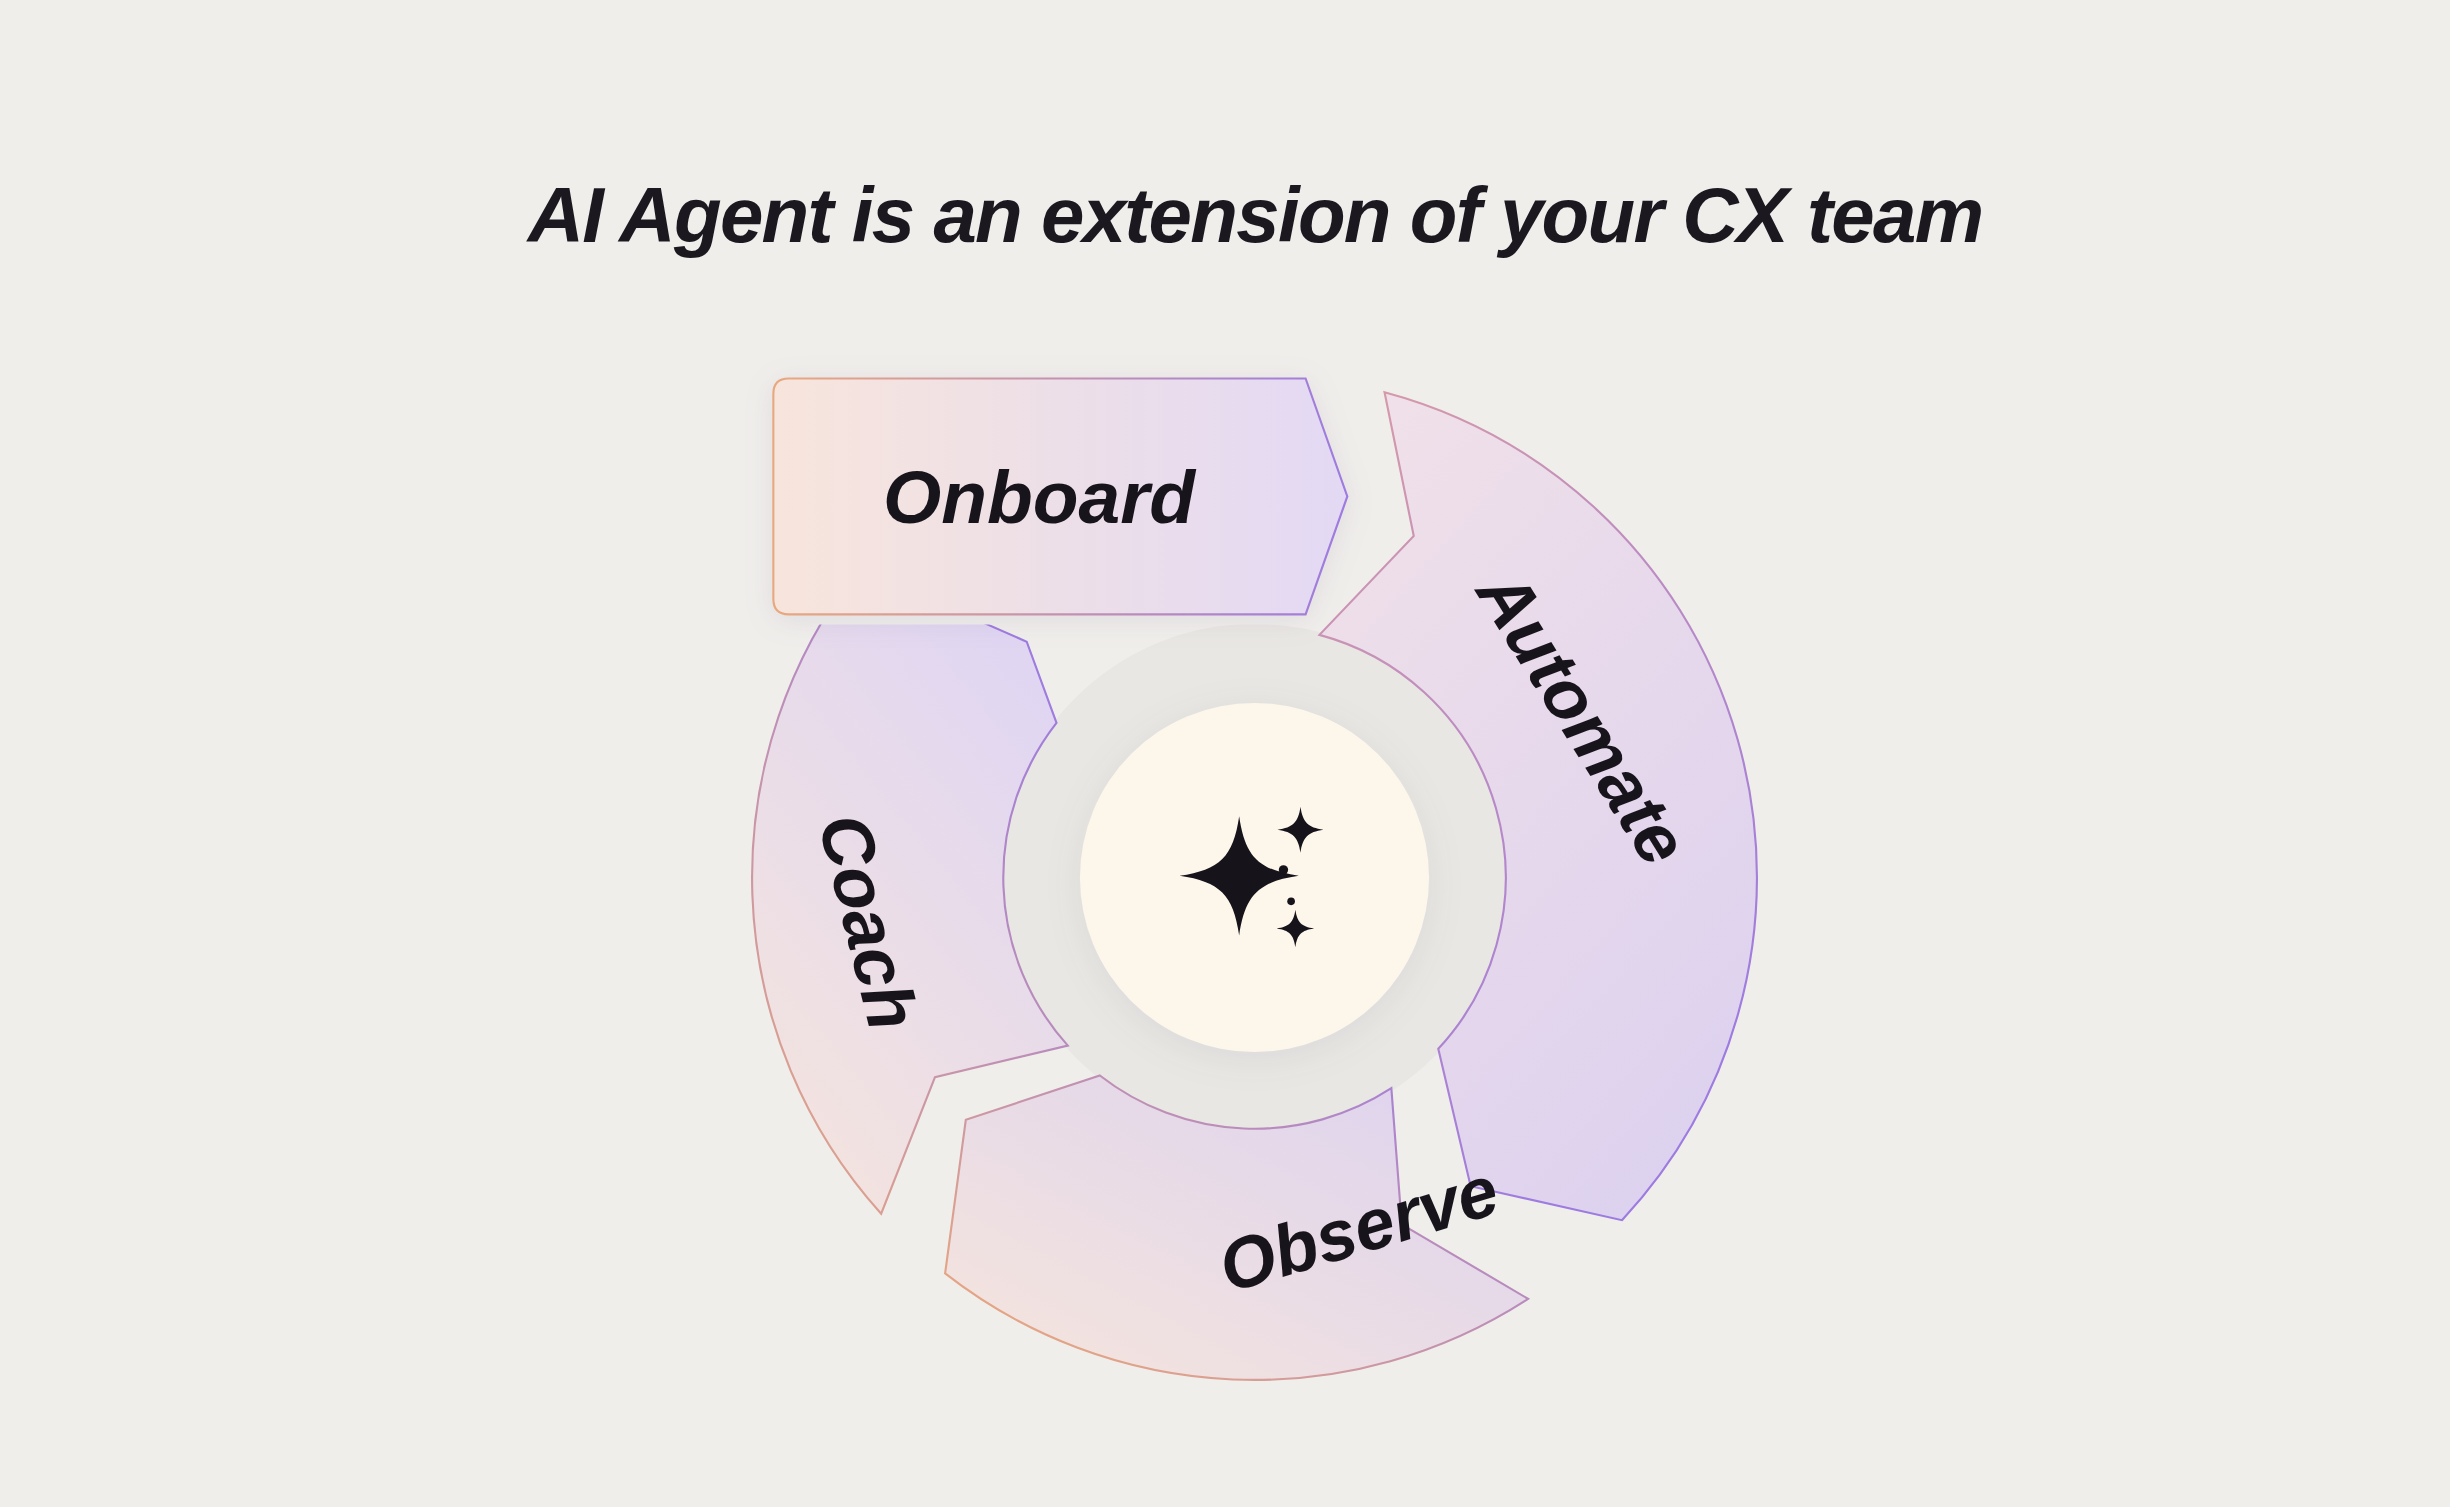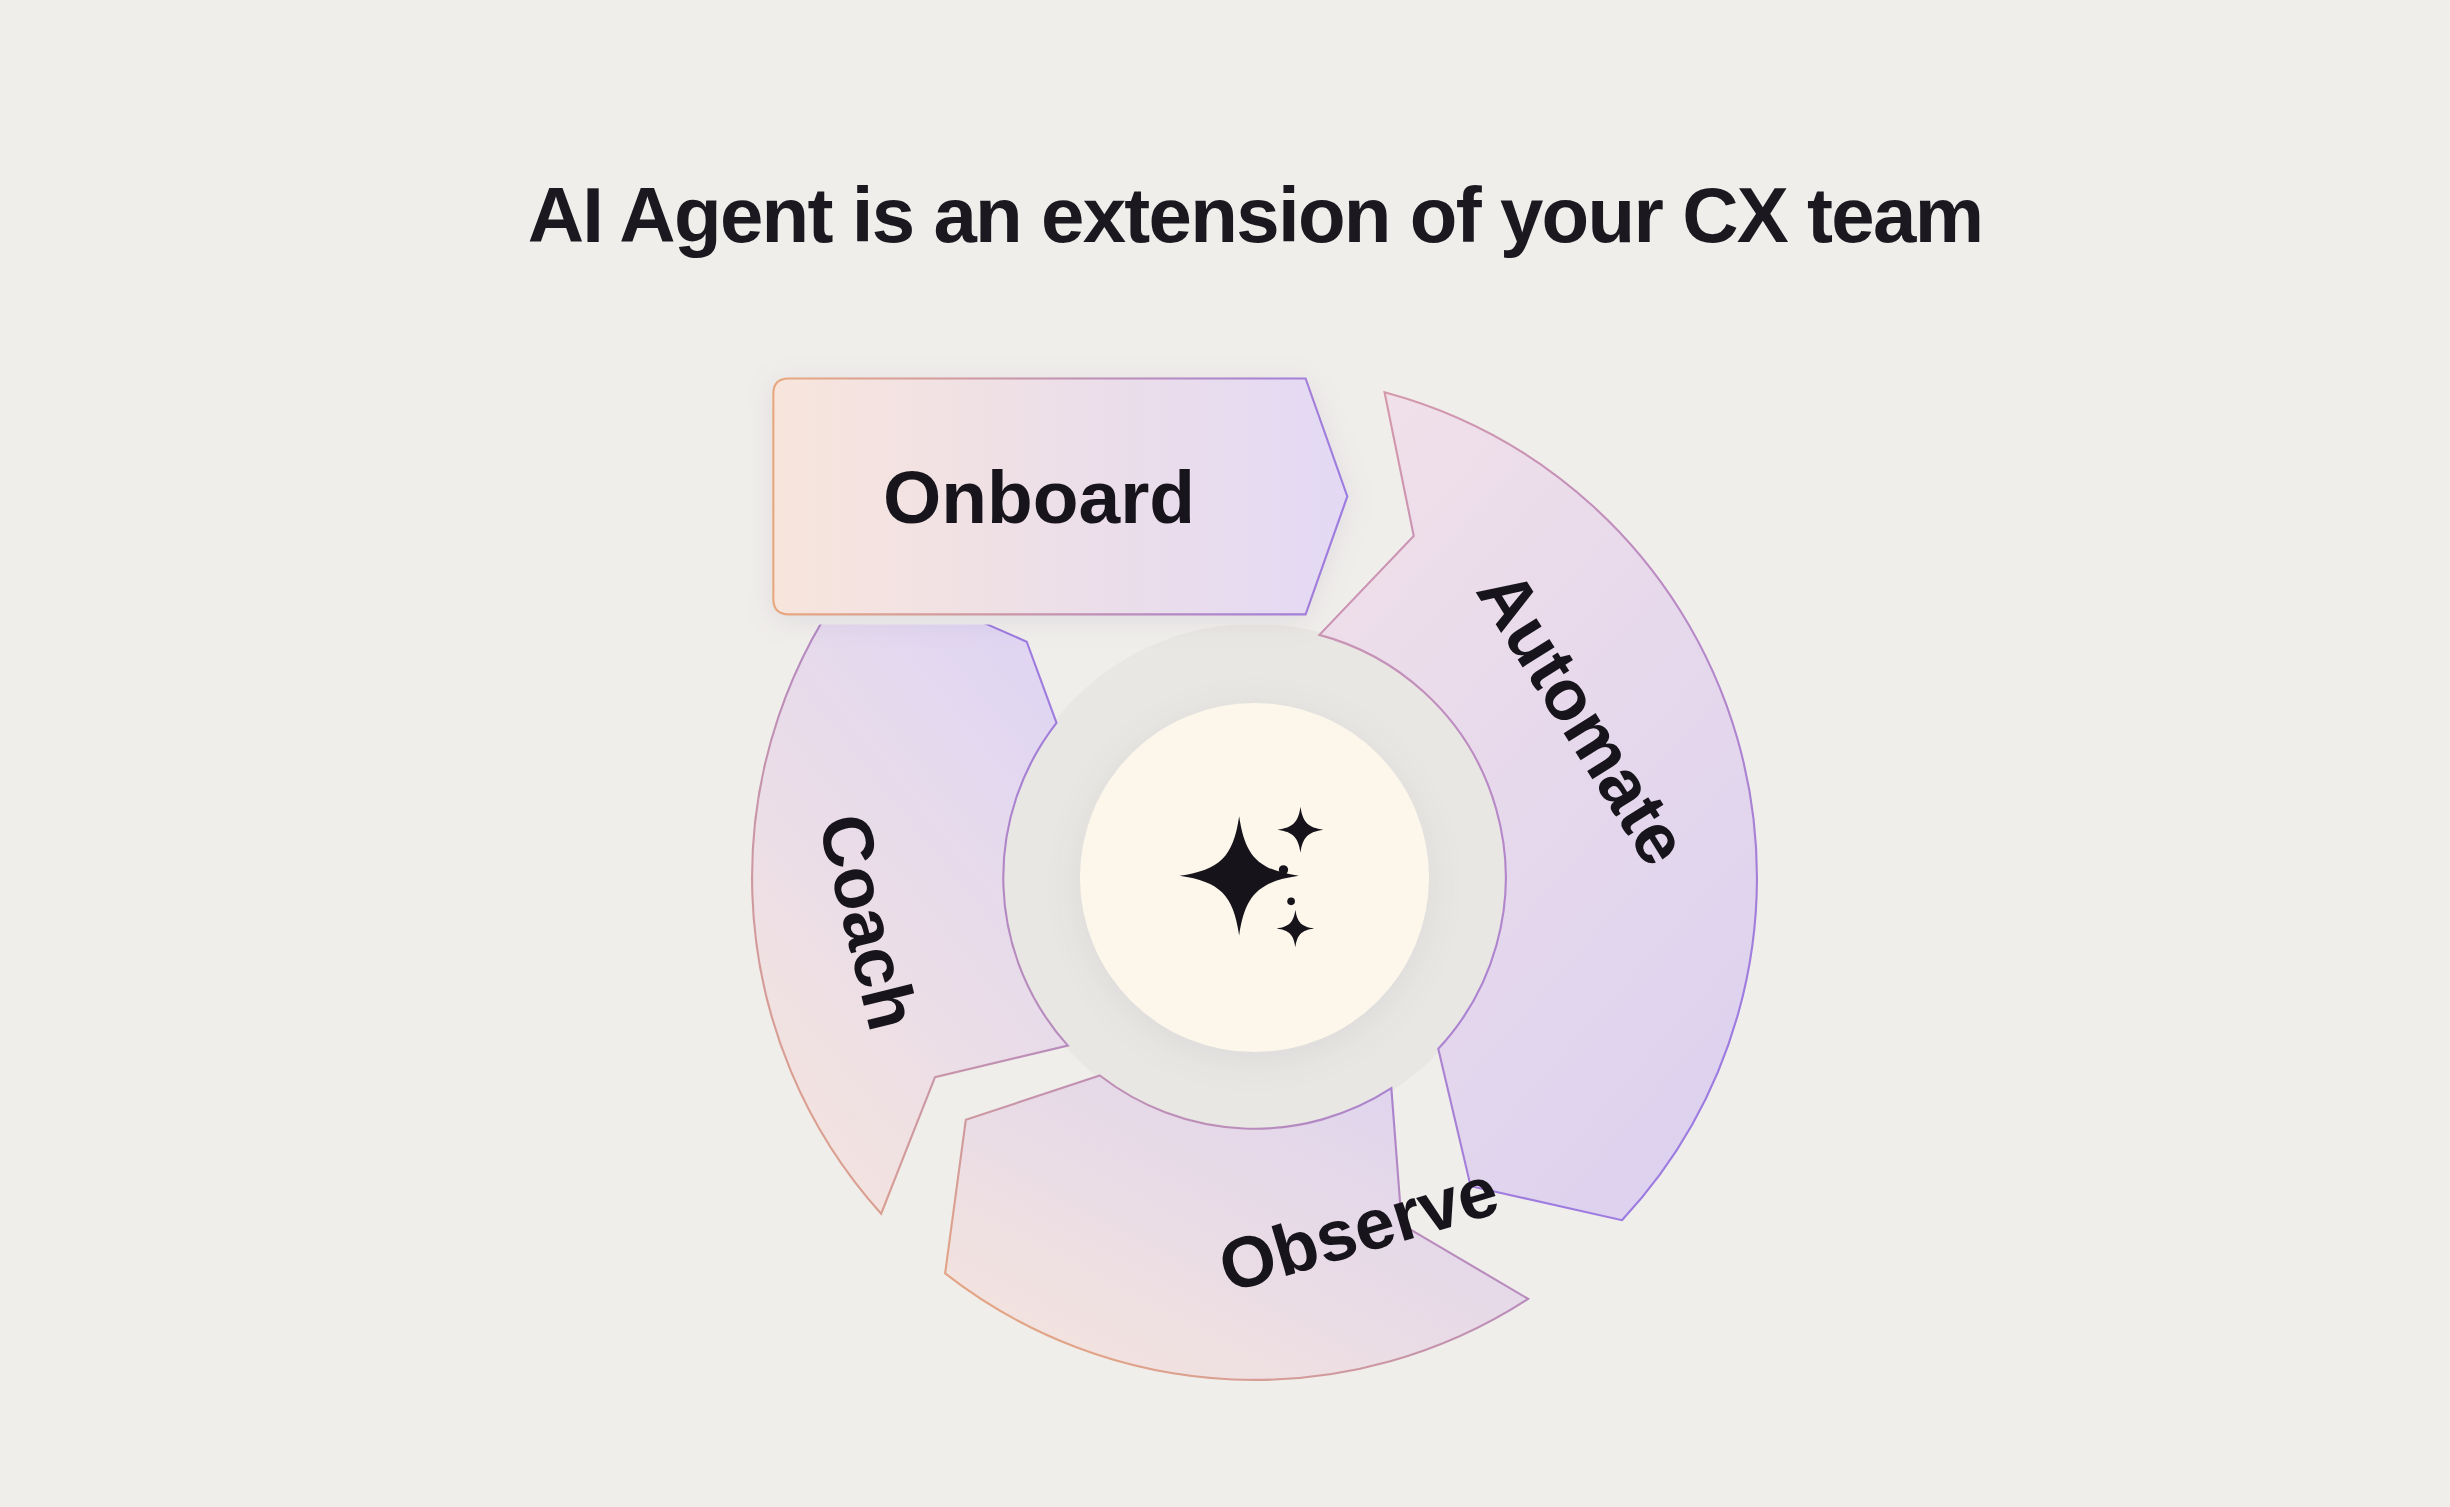--- a/index.html
+++ b/index.html
@@ -2,20 +2,21 @@
 <html style="font-size:13.6px"><head>
 <meta charset="utf-8">
 <style>
   html,body{margin:0;padding:0;background:#f0eeeb;}
   .canvas{
     position:relative;
     width:2230px;height:1508px;
     background:#f0eeeb;
     overflow:hidden;
     font-family:"Liberation Sans",sans-serif;
+    font-style:italic;
   }
   .title{
     position:absolute;
     left:30px;top:170px;width:2450px;
     text-align:center;
     font-size:78px;
     font-weight:600;
     letter-spacing:-1.7px;
     color:#1b1820;
   }

